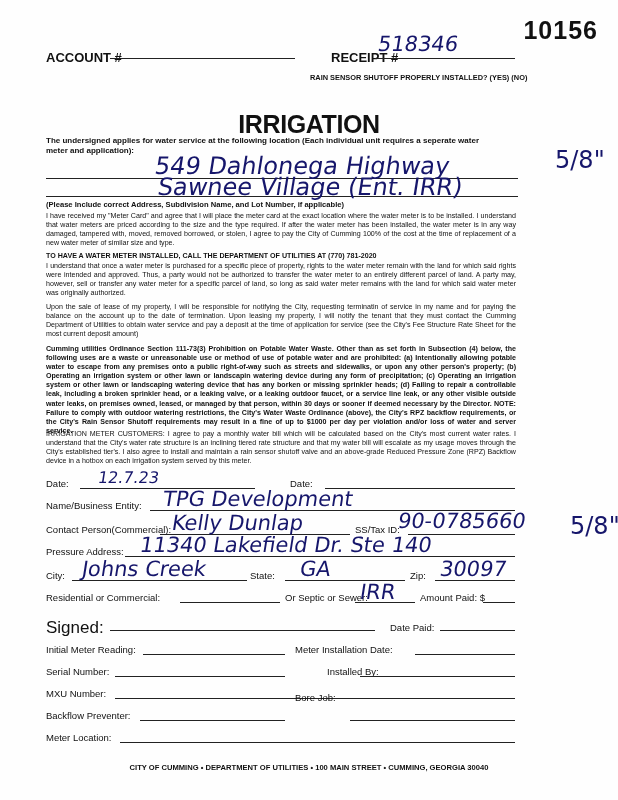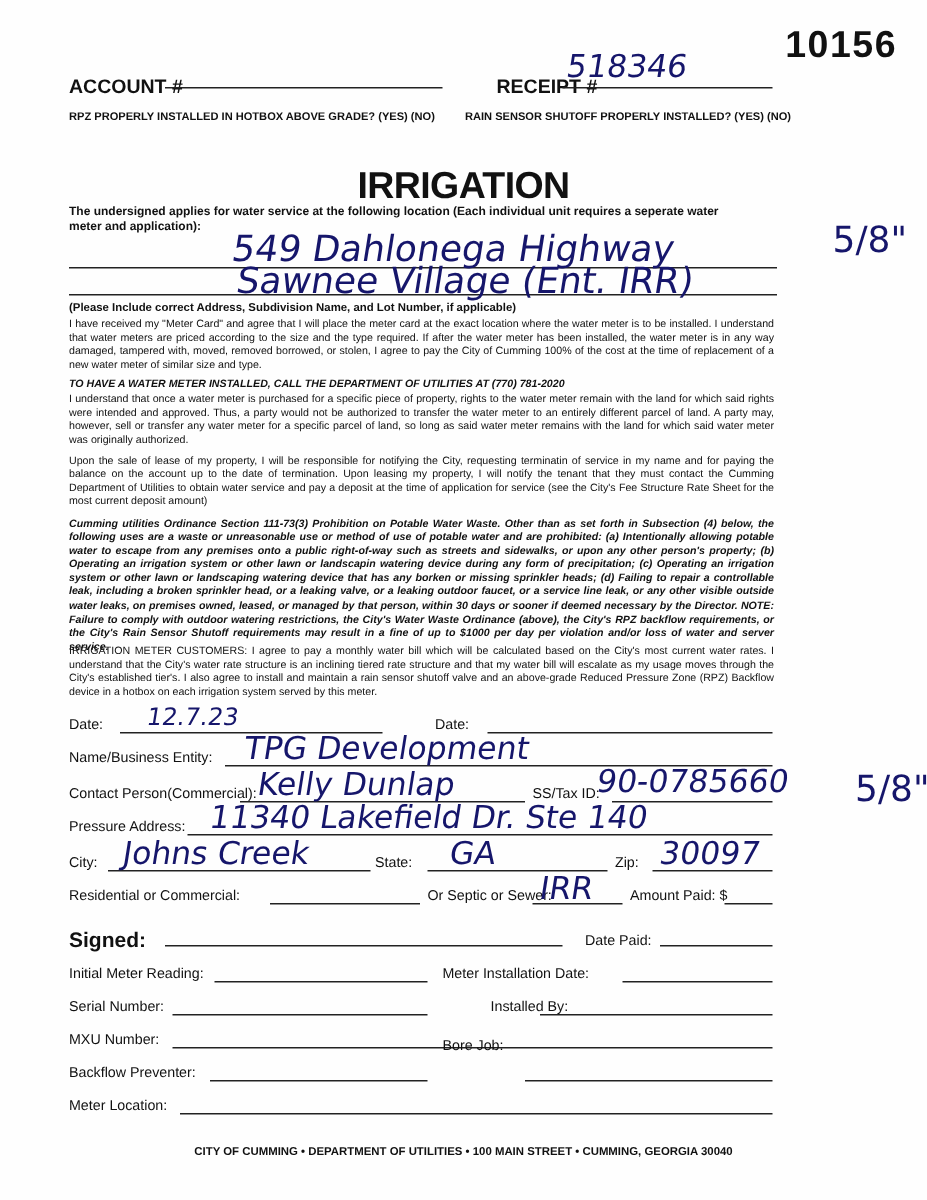--- a/index.html
+++ b/index.html
@@ -5,44 +5,43 @@
   html,body{margin:0;padding:0;background:#fff;}
   body{width:618px;height:800px;font-family:"Liberation Sans",sans-serif;color:#111;position:relative;overflow:hidden;}
   .page{position:relative;width:618px;height:800px;background:#fefefe;}
   .doc-num{position:absolute;right:20px;top:16px;font-size:25px;font-weight:bold;letter-spacing:1px;}
   .lbl{font-size:13px;font-weight:bold;}
   .hr{position:absolute;border-bottom:1px solid #222;}
   .title{position:absolute;left:0;right:0;text-align:center;font-weight:bold;font-family:"Liberation Sans",sans-serif;}
   .t1{top:84px;font-size:25px;letter-spacing:-0.4px;}
   .t2{top:110px;font-size:25px;letter-spacing:-0.4px;}
   .para{position:absolute;font-size:7.1px;line-height:9.1px;text-align:justify;color:#111;}
-  .bold{font-weight:bold;font-style:italic;}
+  .bold{font-weight:bold;}
   .footer{position:absolute;left:0;right:0;text-align:center;font-size:7.6px;font-weight:bold;line-height:11px;}
-  .sig{position:absolute;font-size:14px;font-weight:bold;text-align:center;}
+  .sig{position:absolute;font-size:17px;font-weight:normal;text-align:center;}
   .bigfield{position:absolute;font-size:9.5px;}
   .hw{position:absolute;font-family:"DejaVu Sans",sans-serif;color:#16166b;}
   .hw-md{font-size:16px;}
   .hw-lg{font-size:21px;}
   .hw-xl{font-size:24px;}
   .slant{transform:skewX(-9deg);}
 </style>
 </head>
 <body>
 
 <div class="page">
 
   <div class="doc-num">10156</div>
 
   <div class="lbl" style="position:absolute;left:46px;top:50px;">ACCOUNT #</div>
   <div class="hr" style="left:110px;top:58px;width:185px;"></div>
   <div class="lbl" style="position:absolute;left:315px;top:50px;padding-left:16px;">RECEIPT #</div>
   <div class="hr" style="left:375px;top:58px;width:140px;"></div>
   <div class="hw hw-lg slant" style="left:378px;top:32px;">518346</div>
 
-  <div class="lbl" style="position:absolute;left:46px;top:73px;font-size:7.4px;">RPZ PROPERLY INSTALLED IN HOTBOX ABOVE GRADE? (YES) (NO)</div>
   <div class="lbl" style="position:absolute;left:310px;top:73px;font-size:7.4px;">RAIN SENSOR SHUTOFF PROPERLY INSTALLED? (YES) (NO)</div>
 
   <div class="title t2">IRRIGATION</div>
 
   <div style="position:absolute;left:46px;top:136px;width:440px;font-size:8px;font-weight:bold;line-height:10px;">The undersigned applies for water service at the following location (Each individual unit requires a seperate water meter and application):</div>
 
   <div class="hr" style="left:46px;top:178px;width:472px;"></div>
   <div class="hr" style="left:46px;top:196px;width:472px;"></div>
   <div class="hw hw-xl slant" style="left:155px;top:152px;">549 Dahlonega Highway</div>
   <div class="hw hw-xl slant" style="left:158px;top:173px;">Sawnee Village (Ent. IRR)</div>

